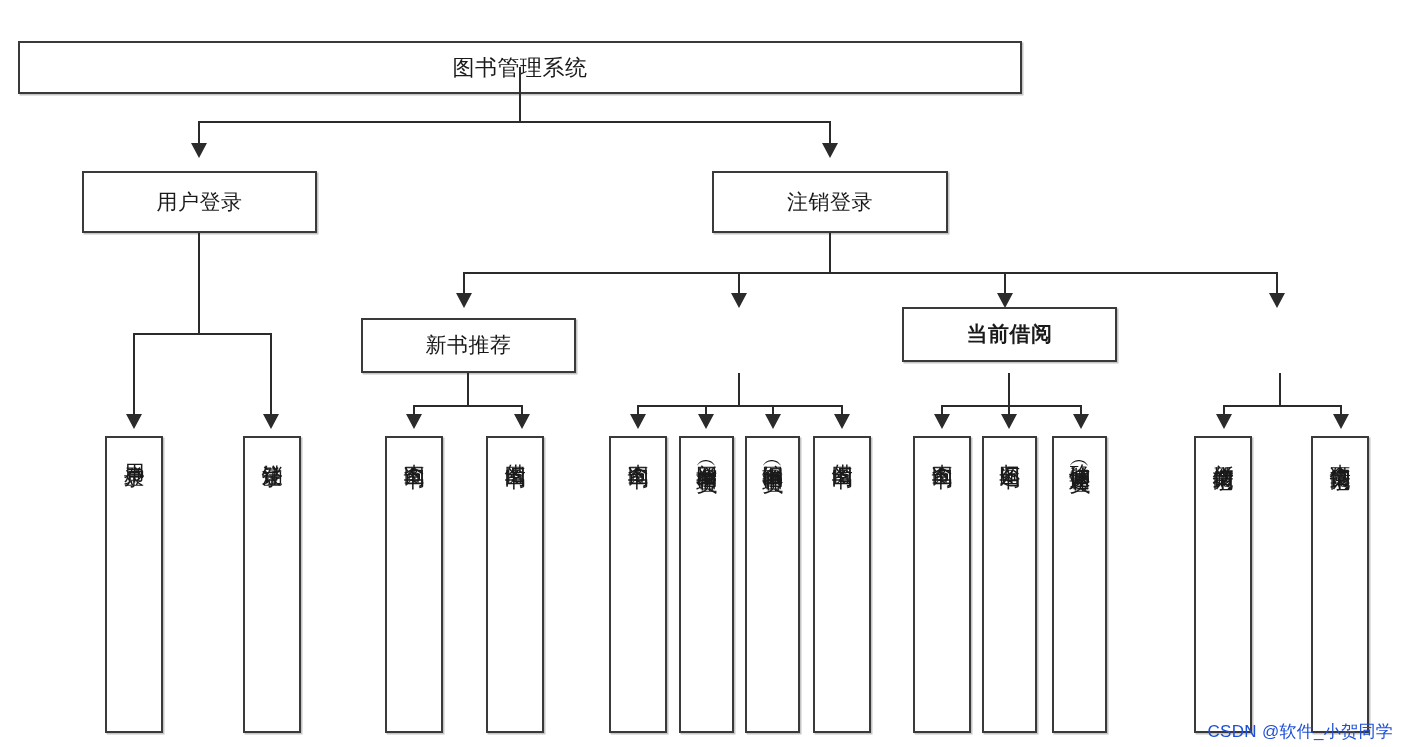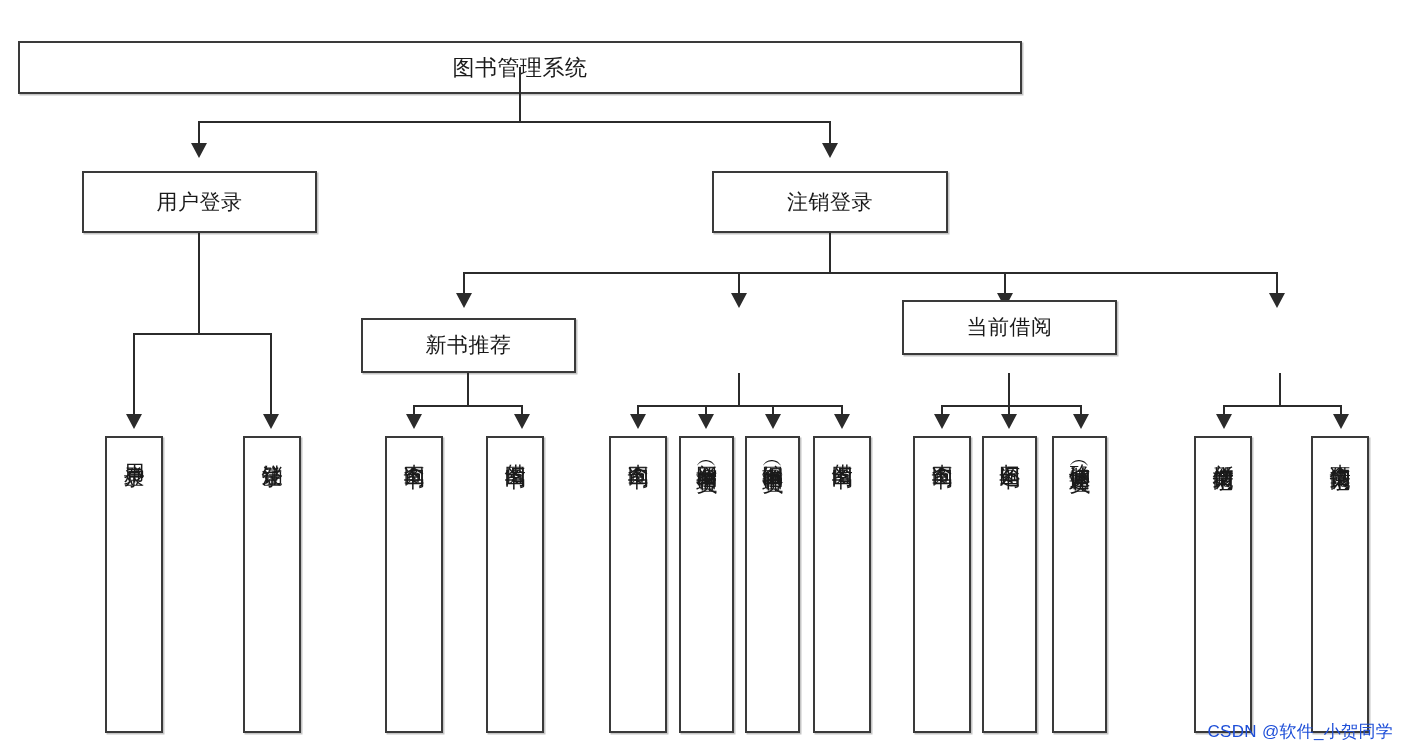--- a/index.html
+++ b/index.html
@@ -123,21 +123,21 @@
   <div class="line v" style="left:738px; top:272px; height:23px;"></div>
   <div class="arrow" style="left:731px; top:293px;"></div>
   <div class="line v" style="left:1004px; top:272px; height:23px;"></div>
   <div class="arrow" style="left:997px; top:293px;"></div>
   <div class="line v" style="left:1276px; top:272px; height:23px;"></div>
   <div class="arrow" style="left:1269px; top:293px;"></div>
 
   <div class="node" style="left:361px; top:318px; width:215px; height:55px;">
     <span class="label">新书推荐</span>
   </div>
-  <div class="node" style="left:902px; top:300px; width:215px; height:55px;">
+  <div class="node" style="left:902px; top:307px; width:215px; height:55px;font-weight:bold;">
     <span class="label">当前借阅</span>
   </div>
 
   <div class="line v" style="left:467px; top:373px; height:33px;"></div>
   <div class="line h" style="left:413px; top:405px; width:108px;"></div>
   <div class="line v" style="left:413px; top:405px; height:11px;"></div>
   <div class="arrow" style="left:406px; top:414px;"></div>
   <div class="line v" style="left:521px; top:405px; height:11px;"></div>
   <div class="arrow" style="left:514px; top:414px;"></div>
 

